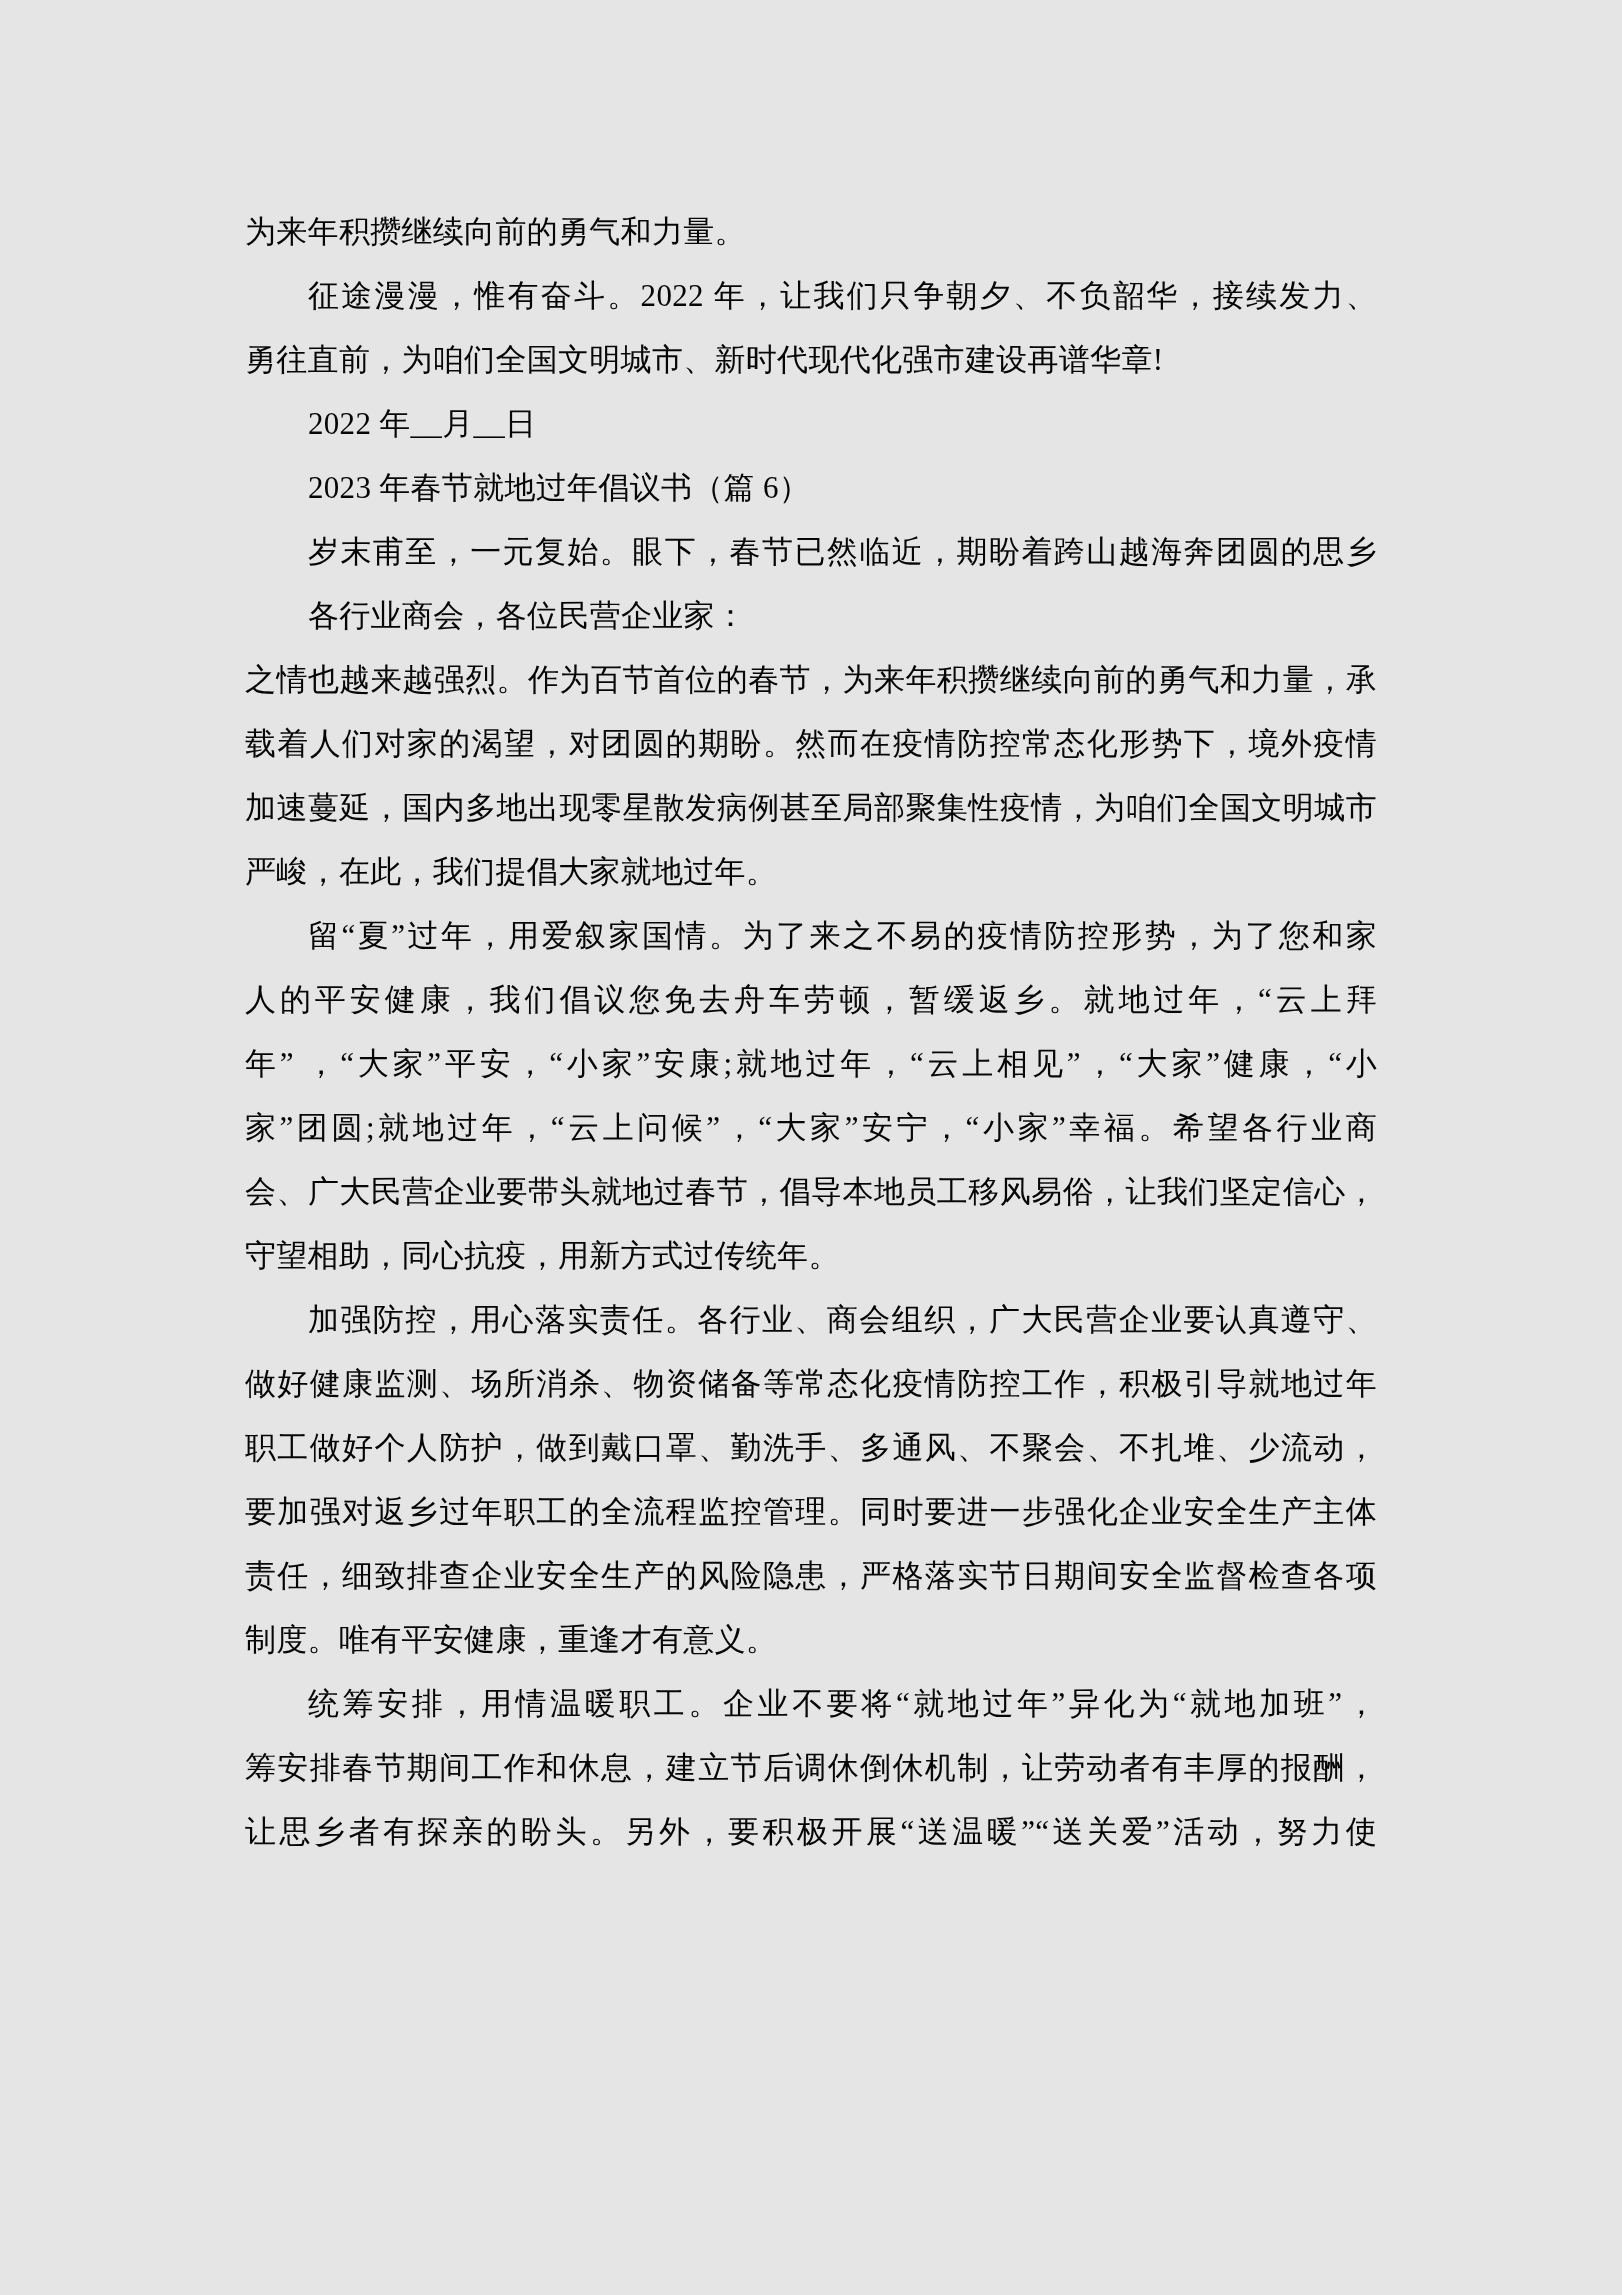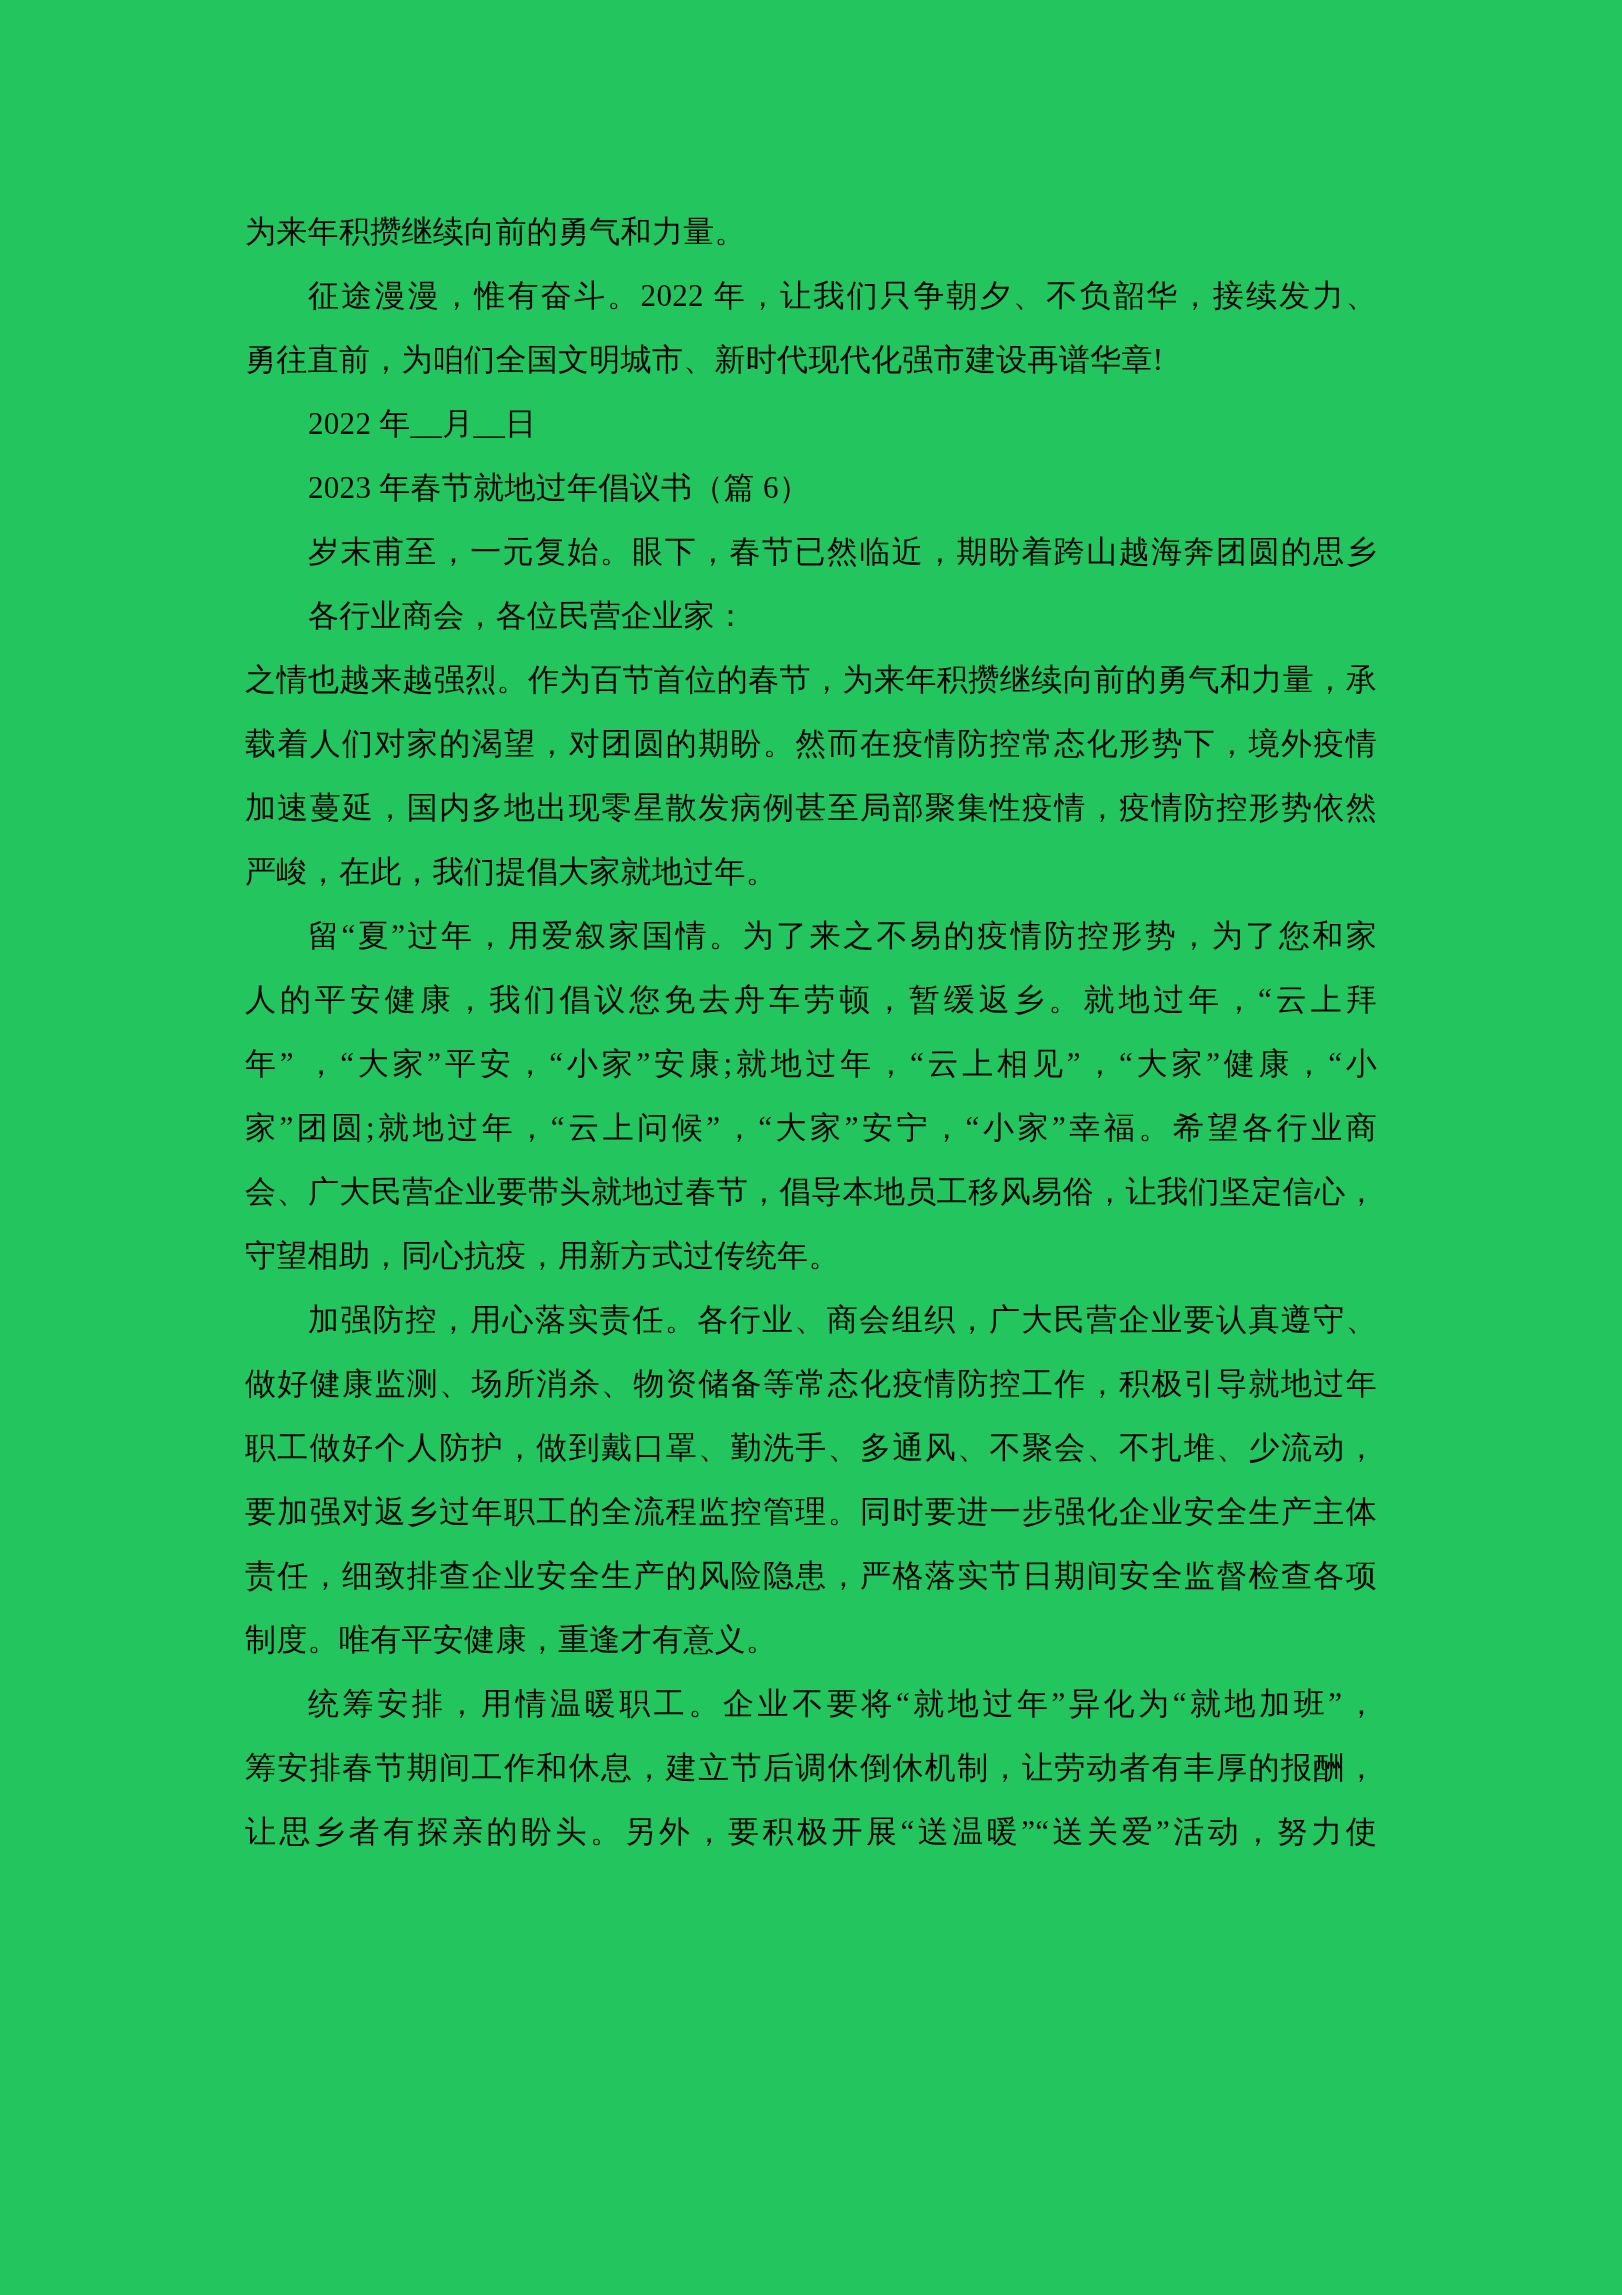--- a/index.html
+++ b/index.html
@@ -32,32 +32,32 @@
     padding-left: 63px;
   }
   .line.j {
     text-align: justify;
     text-align-last: justify;
   }
 </style>
 </head>
 <body>
 
-<div class="page" style="background: #22c55e; color: rgb(6, 6, 6);">
+<div class="page" style="background: #e5e5e5; color: rgb(6, 6, 6);">
   <div class="text-block">
       <div class="line">为来年积攒继续向前的勇气和力量。</div>
       <div class="line indent j">征途漫漫，惟有奋斗。2022 年，让我们只争朝夕、不负韶华，接续发力、</div>
       <div class="line">勇往直前，为咱们全国文明城市、新时代现代化强市建设再谱华章!</div>
       <div class="line indent">2022 年__月__日</div>
       <div class="line indent">2023 年春节就地过年倡议书（篇 6）</div>
       <div class="line indent j">岁末甫至，一元复始。眼下，春节已然临近，期盼着跨山越海奔团圆的思乡</div>
       <div class="line indent">各行业商会，各位民营企业家：</div>
       <div class="line j">之情也越来越强烈。作为百节首位的春节，为来年积攒继续向前的勇气和力量，承</div>
       <div class="line j">载着人们对家的渴望，对团圆的期盼。然而在疫情防控常态化形势下，境外疫情</div>
-      <div class="line j">加速蔓延，国内多地出现零星散发病例甚至局部聚集性疫情，疫情防控形势依然</div>
+      <div class="line j">加速蔓延，国内多地出现零星散发病例甚至局部聚集性疫情，为咱们全国文明城市</div>
       <div class="line">严峻，在此，我们提倡大家就地过年。</div>
       <div class="line indent j">留“夏”过年，用爱叙家国情。为了来之不易的疫情防控形势，为了您和家</div>
       <div class="line j">人的平安健康，我们倡议您免去舟车劳顿，暂缓返乡。就地过年，“云上拜</div>
       <div class="line j">年” ，“大家”平安，“小家”安康;就地过年，“云上相见”，“大家”健康，“小</div>
       <div class="line j">家”团圆;就地过年，“云上问候”，“大家”安宁，“小家”幸福。希望各行业商</div>
       <div class="line j">会、广大民营企业要带头就地过春节，倡导本地员工移风易俗，让我们坚定信心，</div>
       <div class="line">守望相助，同心抗疫，用新方式过传统年。</div>
       <div class="line indent j">加强防控，用心落实责任。各行业、商会组织，广大民营企业要认真遵守、</div>
       <div class="line j">做好健康监测、场所消杀、物资储备等常态化疫情防控工作，积极引导就地过年</div>
       <div class="line j">职工做好个人防护，做到戴口罩、勤洗手、多通风、不聚会、不扎堆、少流动，</div>

